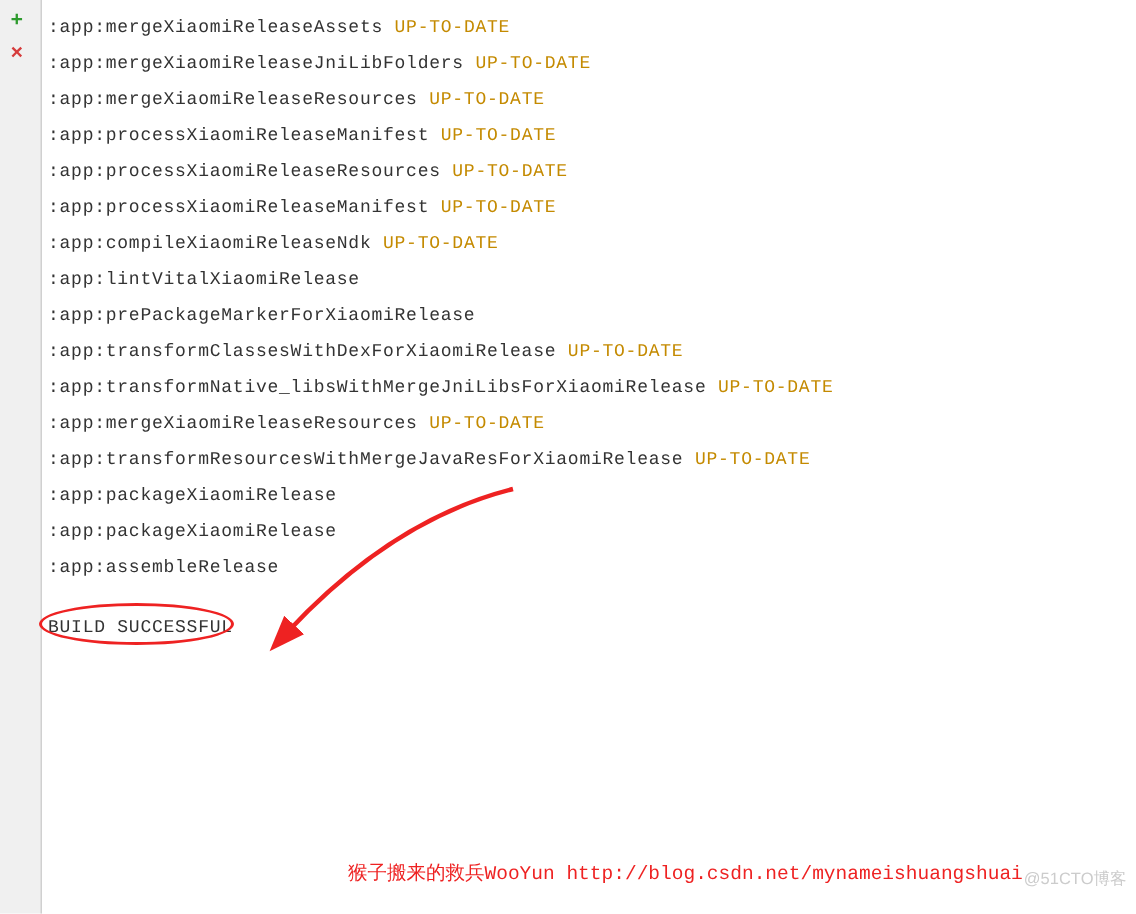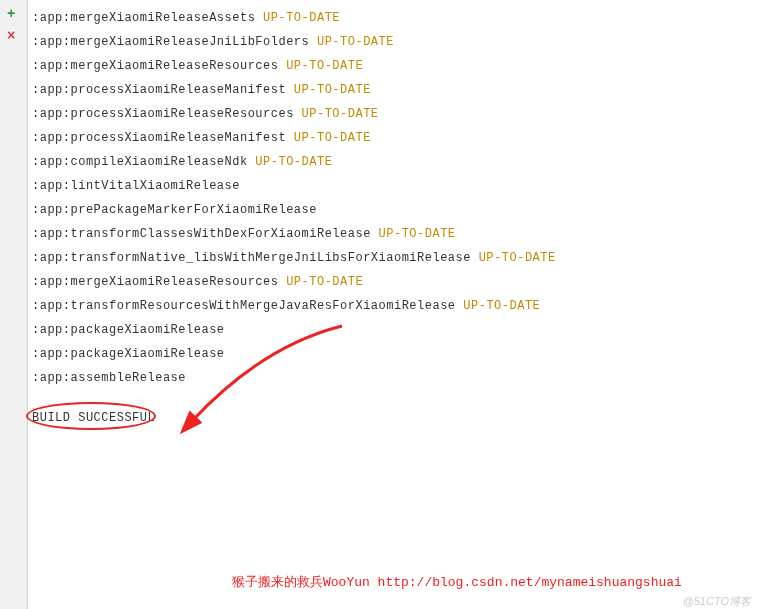--- a/index.html
+++ b/index.html
@@ -70,25 +70,24 @@
     color: #e22;
     font-family: Liberation Mono, monospace;
     font-size: 13px;
     white-space: nowrap;
     margin-left: 32px;
   }
   .annotation a { color: #e22; text-decoration: none; }
   .watermark {
     position: absolute;
     right: 6px;
-    bottom: 0;
+    bottom: 16px;
     color: #ccc;
     font-size: 11px;
     font-family: sans-serif;
-    font-style: italic;
   }
 </style>
 </head>
 <body>
 
 <div class="gutter">
   <span class="icon plus">+</span>
   <span class="icon cross">×</span>
 </div>
 

